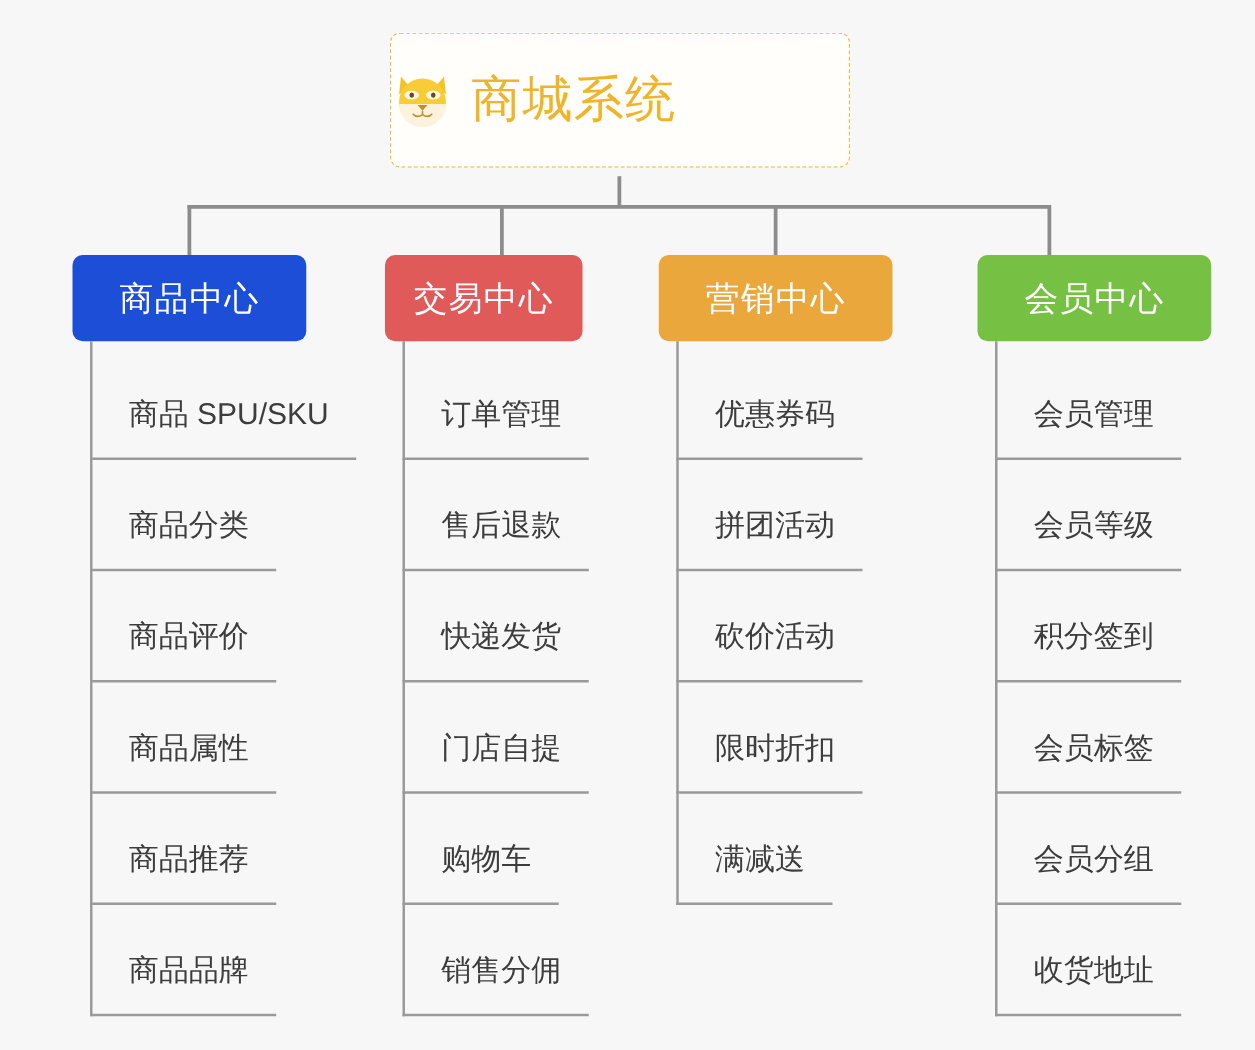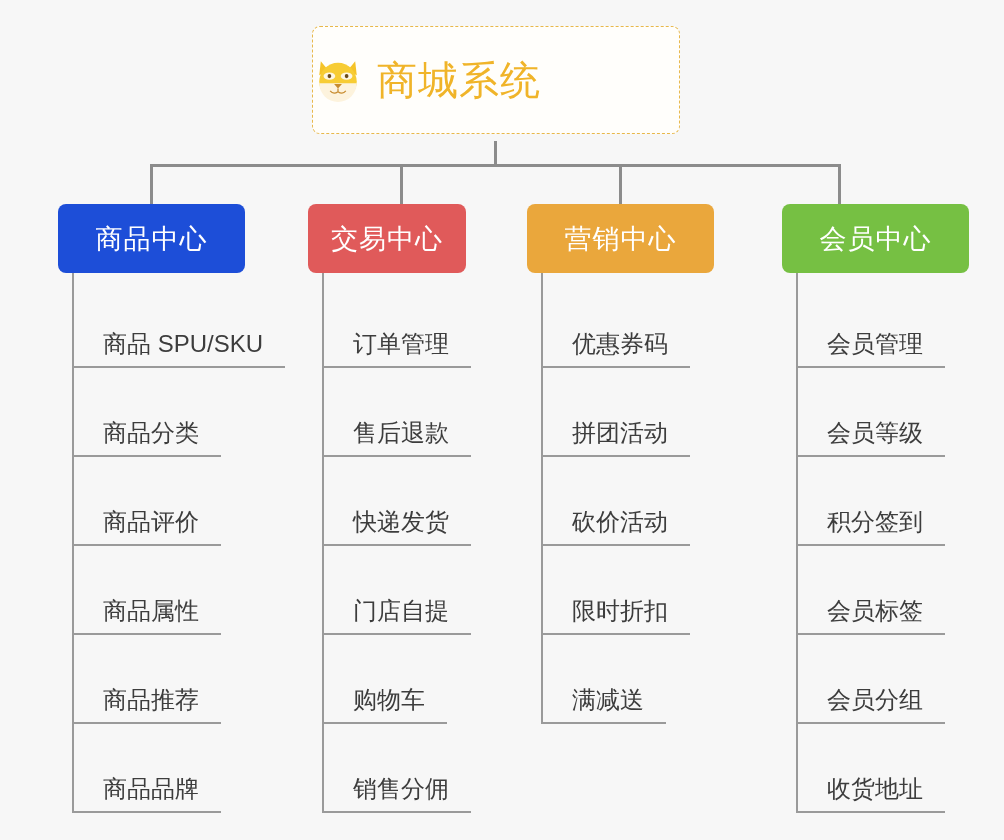--- a/index.html
+++ b/index.html
@@ -105,21 +105,21 @@
     height: 89px;
     box-sizing: border-box;
     display: flex;
     align-items: flex-end;
     padding-left: 45px;
   }
   .leaf-label {
     font-size: 24px;
     color: #3d3d3d;
     line-height: 1;
-    padding-bottom: 10px;
+    padding-bottom: 22px;
     white-space: nowrap;
     border-bottom: 2px solid #9a9a9a;
     padding-right: 22px;
     margin-left: -31px;
     padding-left: 31px;
   }
 </style>
 </head>
 <body style="background: rgb(247, 247, 247);">
 

